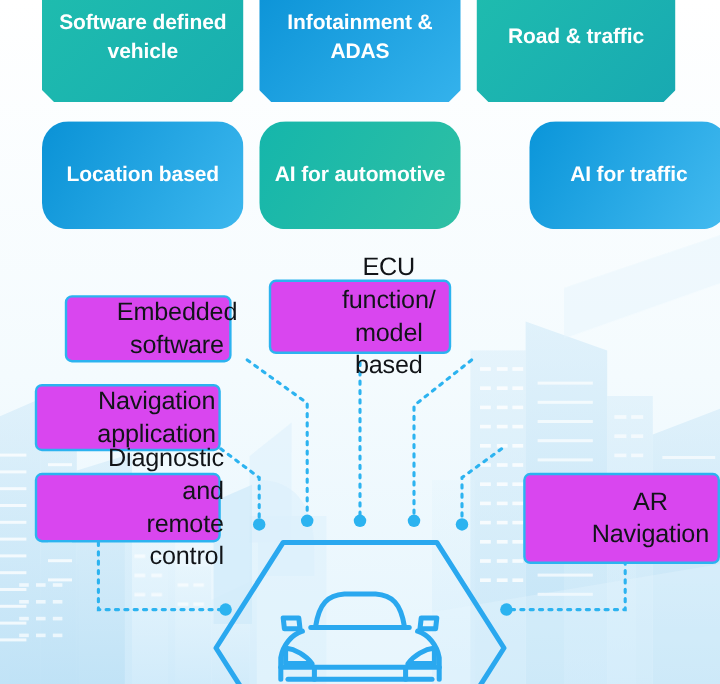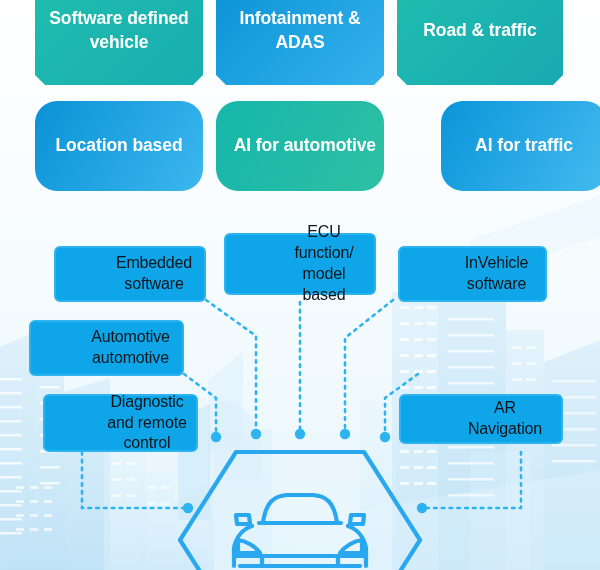--- a/index.html
+++ b/index.html
@@ -31,34 +31,34 @@
   .r1{top:-24px;height:109px;}
   .r2{top:101px;height:90px;border-radius:22px;}
   .c1{left:35px;width:168px;}
   .c2{left:216px;width:168px;}
   .c3{left:397px;width:166px;}
 
   
   .nodes{position:absolute;left:0;top:0;width:600px;height:570px;z-index:4;}
   .nbox{
     position:absolute;
-    background:#0ea5e9;
+    background:#d946ef;
     border:2.2px solid #2cb3f0;
     border-radius:6px;
     box-sizing:border-box;
     display:flex;align-items:center;justify-content:center;
     color:#111418;
-    font-size:16px;
+    font-size:21px;
     line-height:1.3;
     text-align:center;
     letter-spacing:-0.15px;
     padding-left:48px;
   }
   .nbox span{display:block;padding:0 6px;}
-  .nbox.left-align{justify-content:flex-start;text-align:center;margin-left:14px;}
+  .nbox.left-align{justify-content:flex-start;text-align:right;}
   .nbox.left-align span{padding-left:11px;}
 
   
   .links{position:absolute;left:0;top:0;z-index:3;}
 
   
   .vehicle{position:absolute;left:0;top:0;z-index:2;}
 </style>
 </head>
 <body>
@@ -265,21 +265,21 @@
     </div>
 
     <div class="card r1 c3" style="background:linear-gradient(135deg,#1fbdae 0%,#18a9b2 100%);">
       <span>Road &amp; traffic</span>
     </div>
 
     <div class="card r2 c1" style="background:linear-gradient(120deg,#0a92d6 0%,#3cb7ee 100%);">
       <span>Location based</span>
     </div>
 
-    <div class="card r2 c2" style="background:linear-gradient(120deg,#15b6ab 0%,#2ec0a4 100%);justify-content:flex-end;">
+    <div class="card r2 c2" style="background:linear-gradient(120deg,#15b6ab 0%,#2ec0a4 100%);">
       <span>AI for automotive</span>
     </div>
 
     <div class="card r2 c3" style="background:linear-gradient(120deg,#0a95d9 0%,#44bbf0 100%);margin-left:44px;">
       <span>AI for traffic</span>
     </div>
   </div>
 
   <svg class="links" width="600" height="570" viewBox="0 0 600 570" aria-hidden="true">
     <g fill="none" stroke="#2cb3f0" stroke-width="2.6" stroke-linecap="round" stroke-dasharray="2.6 5.2">
@@ -330,39 +330,36 @@
 
       <path d="M234,556 L366,556"></path>
       <path d="M240,566 L360,566"></path>
       <path d="M262,556 L262,566"></path>
       <path d="M338,556 L338,566"></path>
     </g>
   </svg>
 
   <div class="nodes">
 
-    <div class="nbox" style="left:54px;top:246px;width:152px;height:56px;">
+    <div class="nbox" style="left:54px;top:246px;width:139px;height:56px;">
       <span>Embedded software</span>
     </div>
 
     <div class="nbox" style="left:224px;top:233px;width:152px;height:62px;">
       <span>ECU function/ model based</span>
     </div>
 
-    <div class="nbox" style="left:398px;top:246px;width:149px;height:56px;">
-      <span>InVehicle software</span>
-    </div>
 
     <div class="nbox" style="left:29px;top:320px;width:155px;height:56px;">
-      <span>Automotive automotive</span>
+      <span>Navigation application</span>
     </div>
 
 
     <div class="nbox left-align" style="left:29px;top:394px;width:155px;height:58px;">
       <span>Diagnostic and remote control</span>
     </div>
 
-    <div class="nbox" style="left:399px;top:394px;width:164px;height:50px;">
+    <div class="nbox" style="left:436px;top:394px;width:164px;height:76px;">
       <span>AR Navigation</span>
     </div>
   </div>
 
 </div>
 
 </body></html>

